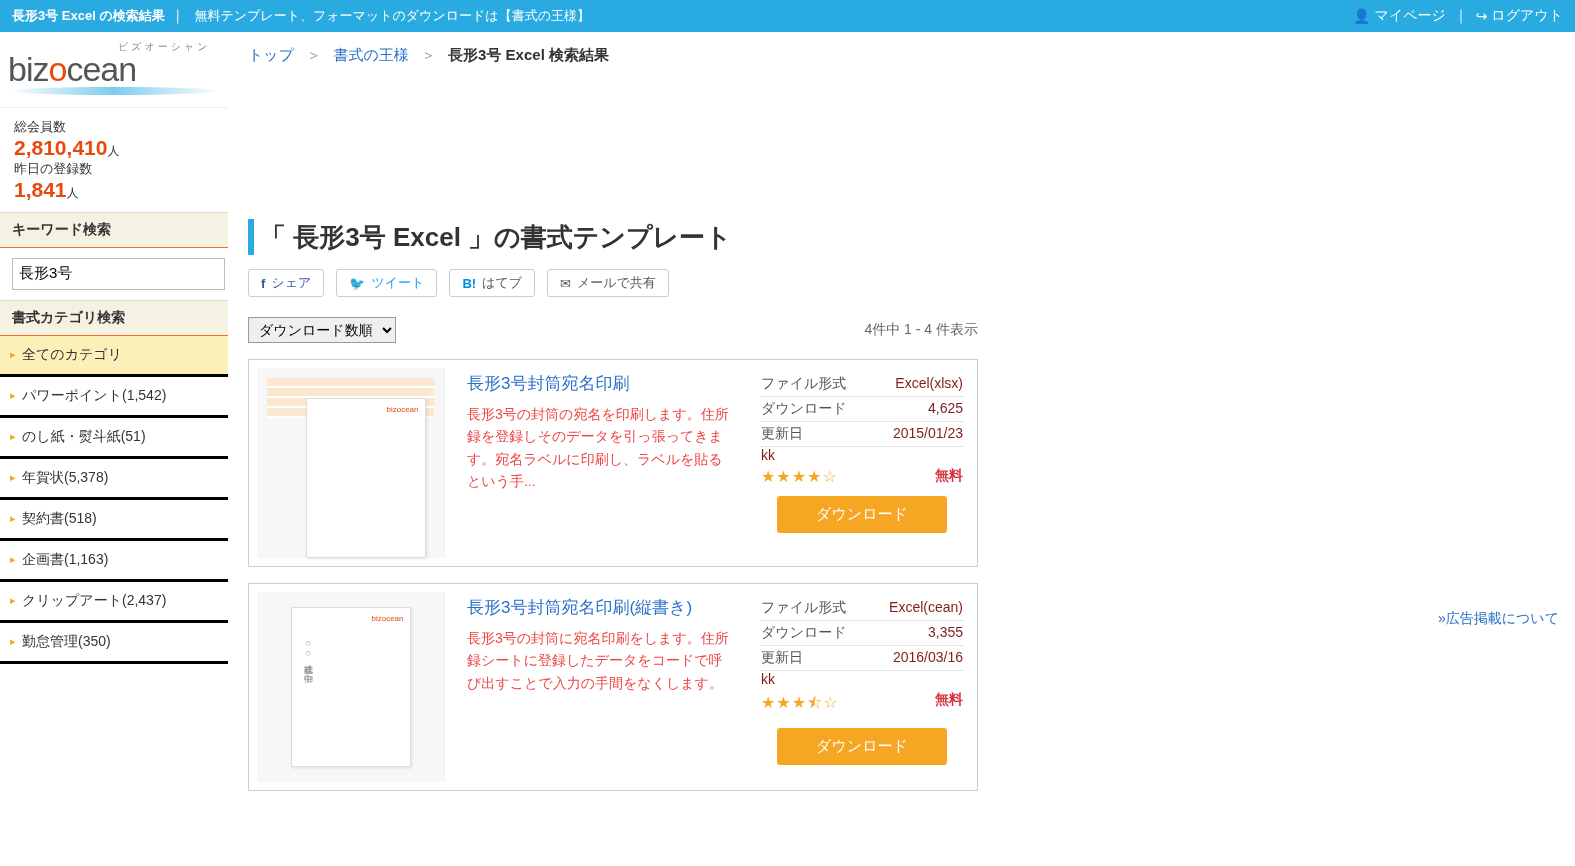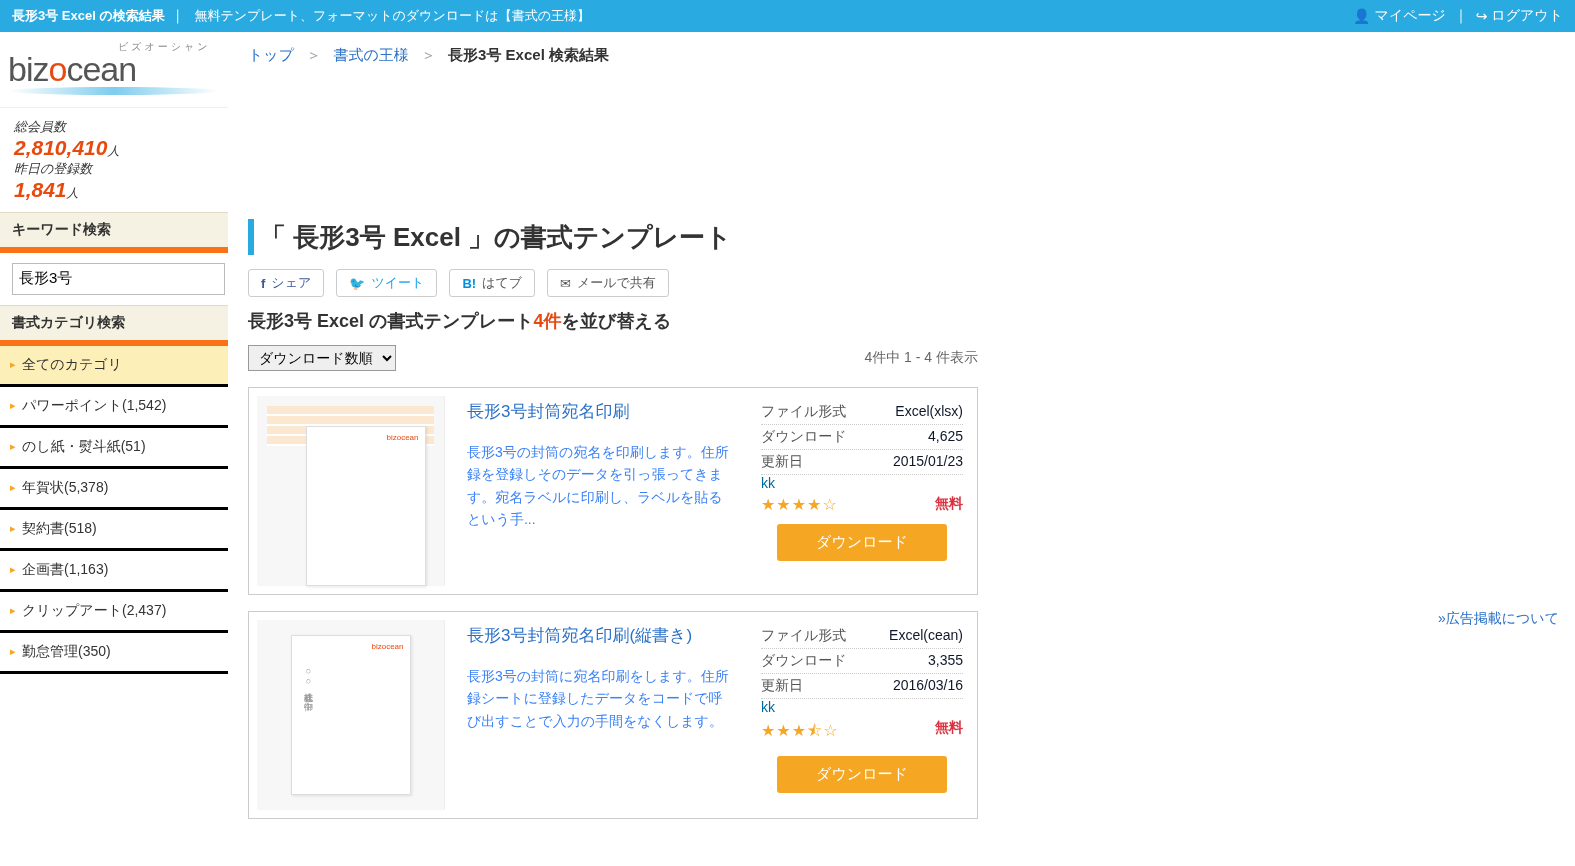--- a/index.html
+++ b/index.html
@@ -20,26 +20,26 @@
 .main-content { flex: 0 0 770px; padding: 0; background: #fff; }
 .right-ad { flex: 1; padding: 8px 16px; }
 
 .logo-box { padding: 8px 8px 12px 8px; border-bottom: 1px solid #eee; }
 .logo-text { display: flex; flex-direction: column; }
 .logo-jp { font-size: 10px; color: #888; letter-spacing: 3px; margin-left: 110px; }
 .logo-main { font-size: 34px; font-weight: normal; color: #555; letter-spacing: -1px; line-height: 0.9; }
 .logo-main .dot { color: #e8490f; }
 .logo-wave { height: 8px; background: linear-gradient(to right, transparent, #29abe2, transparent); border-radius: 50%; margin-top: 2px; opacity: 0.6; }
 
-.stats-box { padding: 10px 14px; font-size: 13px; font-style: italic; }
+.stats-box { padding: 10px 14px; font-size: 13px; }
 .stats-box .label { color: #333; }
 .stats-box .value { color: #e8490f; font-size: 21px; font-weight: bold; }
 .stats-box .unit { font-size: 12px; color: #333; }
 
-.section-h { background: #f6f2e3; padding: 8px 12px; font-weight: bold; font-size: 14px; border-top: 1px solid #e0dcc8; border-bottom: 6px solid #f97316; }
+.section-h { background: #f6f2e3; padding: 8px 12px; font-weight: bold; font-size: 14px; border-top: 1px solid #e0dcc8; border-bottom: 1px solid #f97316; }
 
 .search-row { display: flex; padding: 10px 12px; gap: 16px; }
 .search-row input { flex: 1; border: 1px solid #bbb; padding: 5px 6px; font-size: 15px; height: 32px; }
 .search-row button { width: 34px; height: 32px; background: #f5a623; border: none; color: #fff; font-size: 16px; cursor: pointer; }
 
 .cat-list { list-style: none; }
 .cat-list li { border-bottom: 3px solid #000000; }
 .cat-list li a { display: block; padding: 10px 12px 10px 22px; color: #333; font-size: 14px; position: relative; }
 .cat-list li a::before { content: "▸"; position: absolute; left: 10px; color: #f5a623; font-size: 11px; top: 12px; }
 .cat-list li.active a { background: #fcefb8; color: #333; }
@@ -69,27 +69,27 @@
 .sort-row .count-info { font-size: 14px; color: #666; }
 
 .result-card { border: 1px solid #ccc; margin: 6px 20px 16px 20px; display: flex; padding: 0; }
 .result-thumb { width: 188px; height: 190px; border-right: 1px solid #eee; background: #f7f7f7; display: flex; align-items: center; justify-content: center; margin: 8px; position: relative; }
 .thumb-doc { width: 120px; height: 160px; background: #fff; border: 1px solid #ddd; box-shadow: 1px 1px 3px rgba(0,0,0,0.1); position: relative; }
 .thumb-doc .logo-sm { position: absolute; top: 6px; right: 6px; font-size: 8px; color: #e8490f; }
 .thumb-table { position: absolute; top: 10px; left: 10px; right: 10px; height: 40px; background: repeating-linear-gradient(to bottom, #fce8d0 0, #fce8d0 8px, #fff 8px, #fff 10px); }
 
 .result-body { flex: 1; padding: 12px 14px; }
 .result-body h3 a { color: #2a70c8; font-size: 17px; font-weight: normal; }
-.result-body p { font-size: 14px; color: #3b82f6; margin-top: 18px; line-height: 1.6; }
+.result-body p { font-size: 14px; color: #ef4444; margin-top: 8px; line-height: 1.6; }
 
 .result-meta { width: 230px; padding: 12px 14px; font-size: 14px; }
 .meta-row { display: flex; justify-content: space-between; border-bottom: 1px dotted #ccc; padding: 3px 0; }
 .meta-row .k { color: #555; }
-.meta-row .v { color: #0f172a; }
-.meta-author a { color: #0369a1; }
+.meta-row .v { color: #7f1d1d; }
+.meta-author a { color: #7f1d1d; }
 .stars { color: #f5a623; font-size: 16px; letter-spacing: 1px; }
 .price-free { color: #d9333f; font-weight: bold; float: right; }
 .dl-btn { display: block; background: #f5a623; color: #fff; text-align: center; padding: 9px 0; border-radius: 3px; margin-top: 10px; font-size: 15px; width: 170px; margin-left: auto; margin-right: auto; }
 
 .right-ad .ad-link { color: #2a70c8; font-size: 14px; display: block; text-align: right; margin-top: 570px; }
 
 .icon { display: inline-block; }
 </style>
 </head>
 <body>
@@ -199,23 +199,20 @@
         <span class="share-btn hb">
           <span>B!</span>
           <span style="font-weight:normal;color:#555">はてブ</span>
         </span>
         <span class="share-btn ml">
           <span>✉</span>
           <span>メールで共有</span>
         </span>
       </div>
 
-      <div class="sort-title">
-        <span>長形3号 Excel の書式テンプレート</span><span class="count-hl">4件</span><span>を並び替える</span>
-      </div>
 
       <div class="sort-row">
         <select>
           <option>ダウンロード数順</option>
         </select>
         <span class="count-info">4件中 1 - 4 件表示</span>
       </div>
 
       <div class="result-card">
         <div class="result-thumb">

